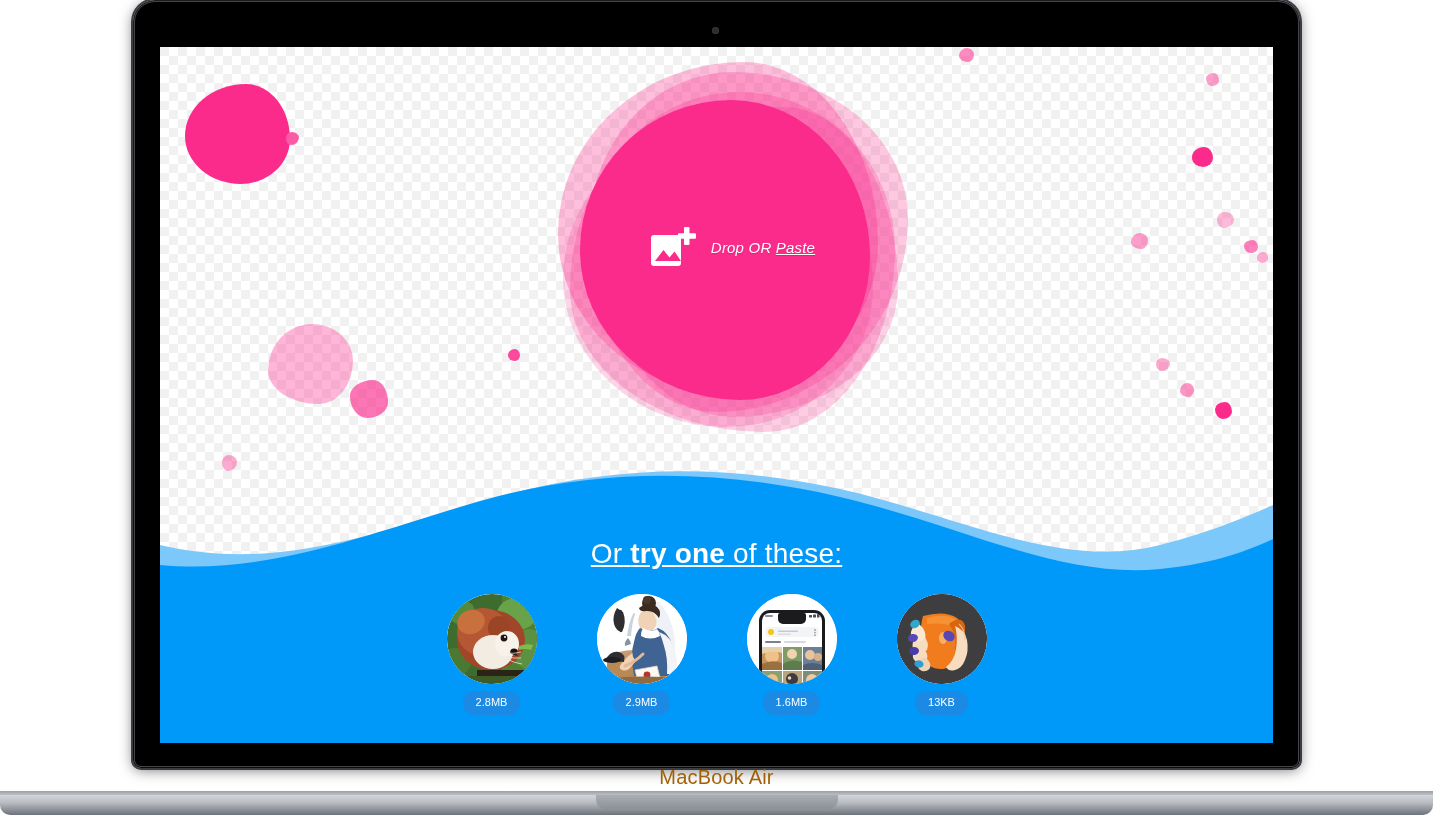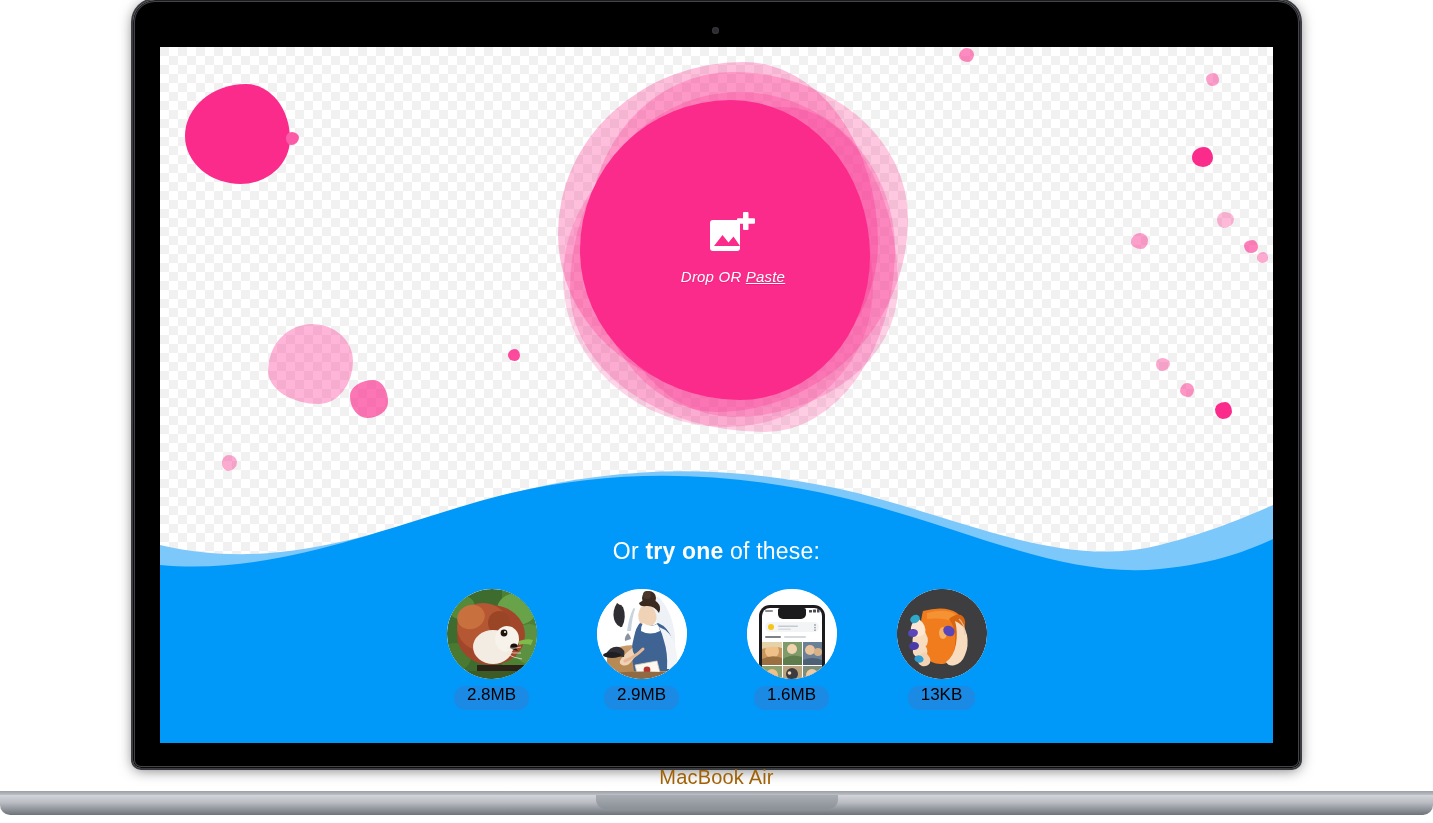--- a/index.html
+++ b/index.html
@@ -132,21 +132,20 @@
     background: #fb2b8c;
     border-radius: 52% 48% 45% 55% / 50% 52% 48% 50%;
   }
   .dz-content {
     position: absolute;
     left: 0;
     top: 0;
     width: 350px;
     height: 370px;
     display: flex;
-    flex-direction: column;
     align-items: center;
     justify-content: center;
     gap: 14px;
     z-index: 9;
   }
   .dz-icon { width: 46px; height: 44px; display: block; }
   .dz-label {
     color: #ffffff;
     font-size: 15px;
     font-style: italic;
@@ -176,24 +175,25 @@
     width: 1113px;
     height: 220px;
     z-index: 5;
     display: flex;
     flex-direction: column;
     align-items: center;
   }
   .try-title {
     margin-top: 15px;
     color: #ffffff;
-    font-size: 23px;
+    font-size: 28px;
     font-weight: 400;
     letter-spacing: 0.2px;
     font-family: "Liberation Sans", sans-serif;
+    text-decoration: underline;
   }
   .try-title b { font-weight: 700; }
 
   .samples {
     margin-top: 24px;
     display: flex;
     gap: 60px;
     align-items: flex-start;
   }
   .sample {
@@ -208,24 +208,24 @@
     height: 90px;
     border-radius: 50%;
     overflow: hidden;
     position: relative;
     background: #ffffff;
   }
   .thumb svg { display: block; width: 90px; height: 90px; }
   .size-badge {
     margin-top: 7px;
     background: #1b8ae5;
-    color: #000000;
-    font-size: 17px;
+    color: #ffffff;
+    font-size: 11px;
     line-height: 1;
-    padding: 0 13px 7px;
+    padding: 6px 13px 7px;
     border-radius: 11px;
     font-family: "Liberation Sans", sans-serif;
   }
 </style>
 </head>
 <body>
 
 <div id="stage">
 
   <div class="laptop-lid">

